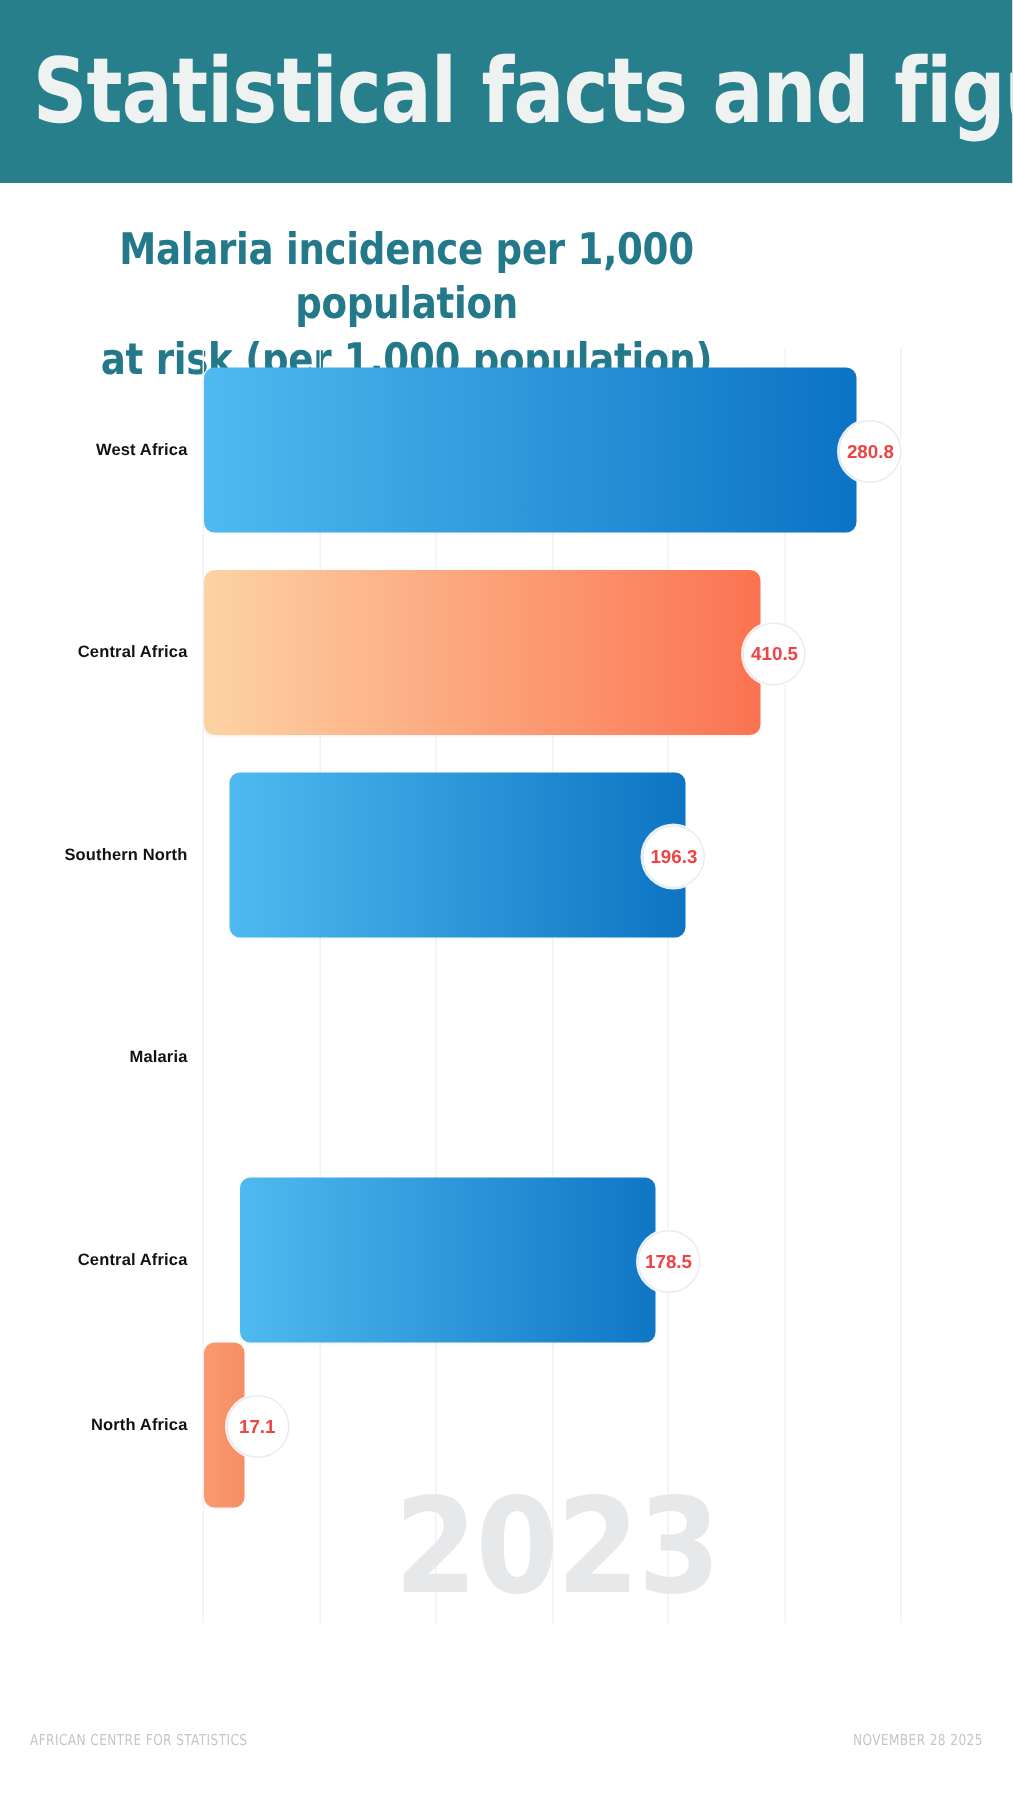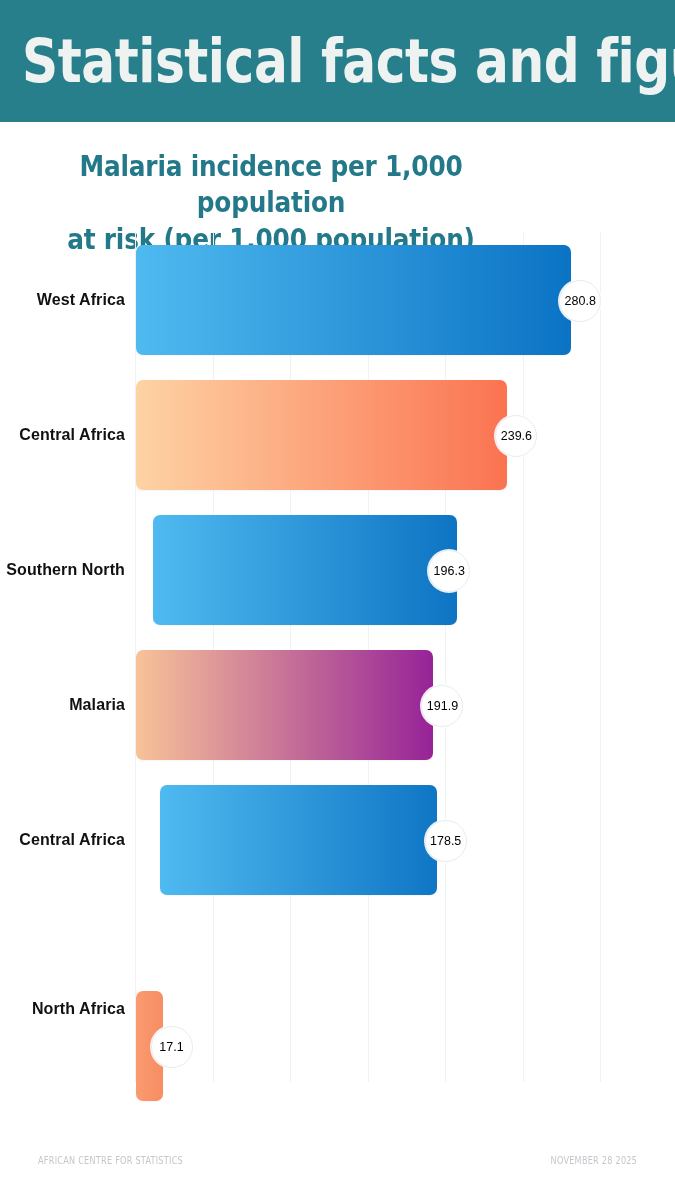--- a/index.html
+++ b/index.html
@@ -115,21 +115,21 @@
     width: 675px;
     height: 135px;
   }
   .row-label {
     position: absolute;
     right: 550px;     
     top: 50%;
     transform: translateY(-50%);
     width: 125px;
     text-align: right;
-    font-size: 16px;
+    font-size: 11px;
     font-weight: bold;
     color: #111111;
     white-space: nowrap;
     letter-spacing: 0.1px;
   }
   .bar-wrap {
     position: absolute;
     left: 136px;
     top: 50%;
     transform: translateY(-50%);
@@ -147,34 +147,34 @@
     height: 40px;
     margin-top: -20px;
     border-radius: 50%;
     background: #ffffff;
     border: 1px solid #e8ecf1;
     box-shadow: 0 0 0 1px rgba(255,255,255,0.9);
     display: flex;
     align-items: center;
     justify-content: center;
     font-size: 12.5px;
-    font-weight: normal;
-    color: #000000;
+    font-weight: bold;
+    color: #ef4444;
     z-index: 4;
   }
 
   
   .footer {
     position: absolute;
     left: 0;
     top: 1145px;
     width: 675px;
     height: 30px;
     box-sizing: border-box;
-    padding: 0 38px;
+    padding: 0 20px;
     display: flex;
     align-items: center;
     justify-content: space-between;
   }
   .footer span {
     font-family: "DejaVu Sans Condensed", "Liberation Sans Narrow", "Liberation Sans", sans-serif;
     font-size: 10px;
     font-weight: normal;
     color: #c3c6ca;
     letter-spacing: 0.3px;
@@ -199,59 +199,56 @@
 <div class="plot">
   <div class="gridlines" id="gridlines">
       <div class="gridline" style="left: 135px;"></div>
       <div class="gridline" style="left: 212.5px;"></div>
       <div class="gridline" style="left: 290px;"></div>
       <div class="gridline" style="left: 367.5px;"></div>
       <div class="gridline" style="left: 445px;"></div>
       <div class="gridline" style="left: 522.5px;"></div>
       <div class="gridline" style="left: 600px;"></div>
     </div>
+  <div class="watermark">2023</div>
   <div class="rows" id="rows">
       <div class="row" style="top: 0px;">
         <div class="row-label">West Africa</div>
         <div class="bar-wrap" style="width: 435.24px;">
           <div class="bar" title="West Africa: 280.8" style="width: 435.24px; background: linear-gradient(90deg, rgb(79, 186, 240) 0%, rgb(11, 115, 196) 100%);"></div>
           <div class="badge" style="left: 423.24px;">280.8</div>
         </div>
       </div>
       <div class="row" style="top: 135px;">
         <div class="row-label">Central Africa</div>
         <div class="bar-wrap" style="width: 371.38px;">
           <div class="bar" title="Central Africa: 239.6" style="width: 371.38px; background: linear-gradient(90deg, rgb(253, 211, 164) 0%, rgb(251, 115, 81) 100%);"></div>
-          <div class="badge" style="left: 359.38px;">239.6</div>
+          <div class="badge" style="left: 359.38px;">410.5</div>
         </div>
       </div>
       <div class="row" style="top: 270px;">
         <div class="row-label">Southern North</div>
         <div class="bar-wrap" style="width: 304.265px; padding-left: 17px;">
           <div class="bar" title="Southern Africa: 196.3" style="width: 304.265px; background: linear-gradient(90deg, rgb(79, 186, 240) 0%, rgb(13, 116, 195) 100%);"></div>
           <div class="badge" style="left: 292.265px;">196.3</div>
         </div>
       </div>
       <div class="row" style="top: 405px;">
         <div class="row-label">Malaria</div>
-        <div class="bar-wrap" style="width: 297.445px;">
-          <div class="bar" title="Africa: 191.9" style="width: 297.445px; background: linear-gradient(90deg, rgb(248, 195, 152) 0%, rgb(150, 35, 151) 100%);"></div>
-          <div class="badge" style="left: 285.445px;">191.9</div>
-        </div>
       </div>
       <div class="row" style="top: 540px;">
         <div class="row-label">Central Africa</div>
         <div class="bar-wrap" style="width: 276.675px; margin-left: 24px;">
           <div class="bar" title="Eastern Africa: 178.5" style="width: 276.675px; background: linear-gradient(90deg, rgb(79, 186, 240) 0%, rgb(15, 118, 197) 100%);"></div>
           <div class="badge" style="left: 264.675px;">178.5</div>
         </div>
       </div>
-      <div class="row" style="top: 709px;">
+      <div class="row" style="top: 650px;">
         <div class="row-label">North Africa</div>
-        <div class="bar-wrap" style="width: 26.505px; margin-top: 37px;">
+        <div class="bar-wrap" style="width: 26.505px;">
           <div class="bar" title="North Africa: 17.1" style="width: 26.505px; background: linear-gradient(90deg, rgb(250, 154, 112) 0%, rgb(247, 141, 99) 100%);"></div>
           <div class="badge" style="left: 14.505px;">17.1</div>
         </div>
       </div>
     </div>
 </div>
 
 <div class="footer">
   <span class="f-left">AFRICAN CENTRE FOR STATISTICS</span>
   <span class="f-right">NOVEMBER 28 2025</span>

